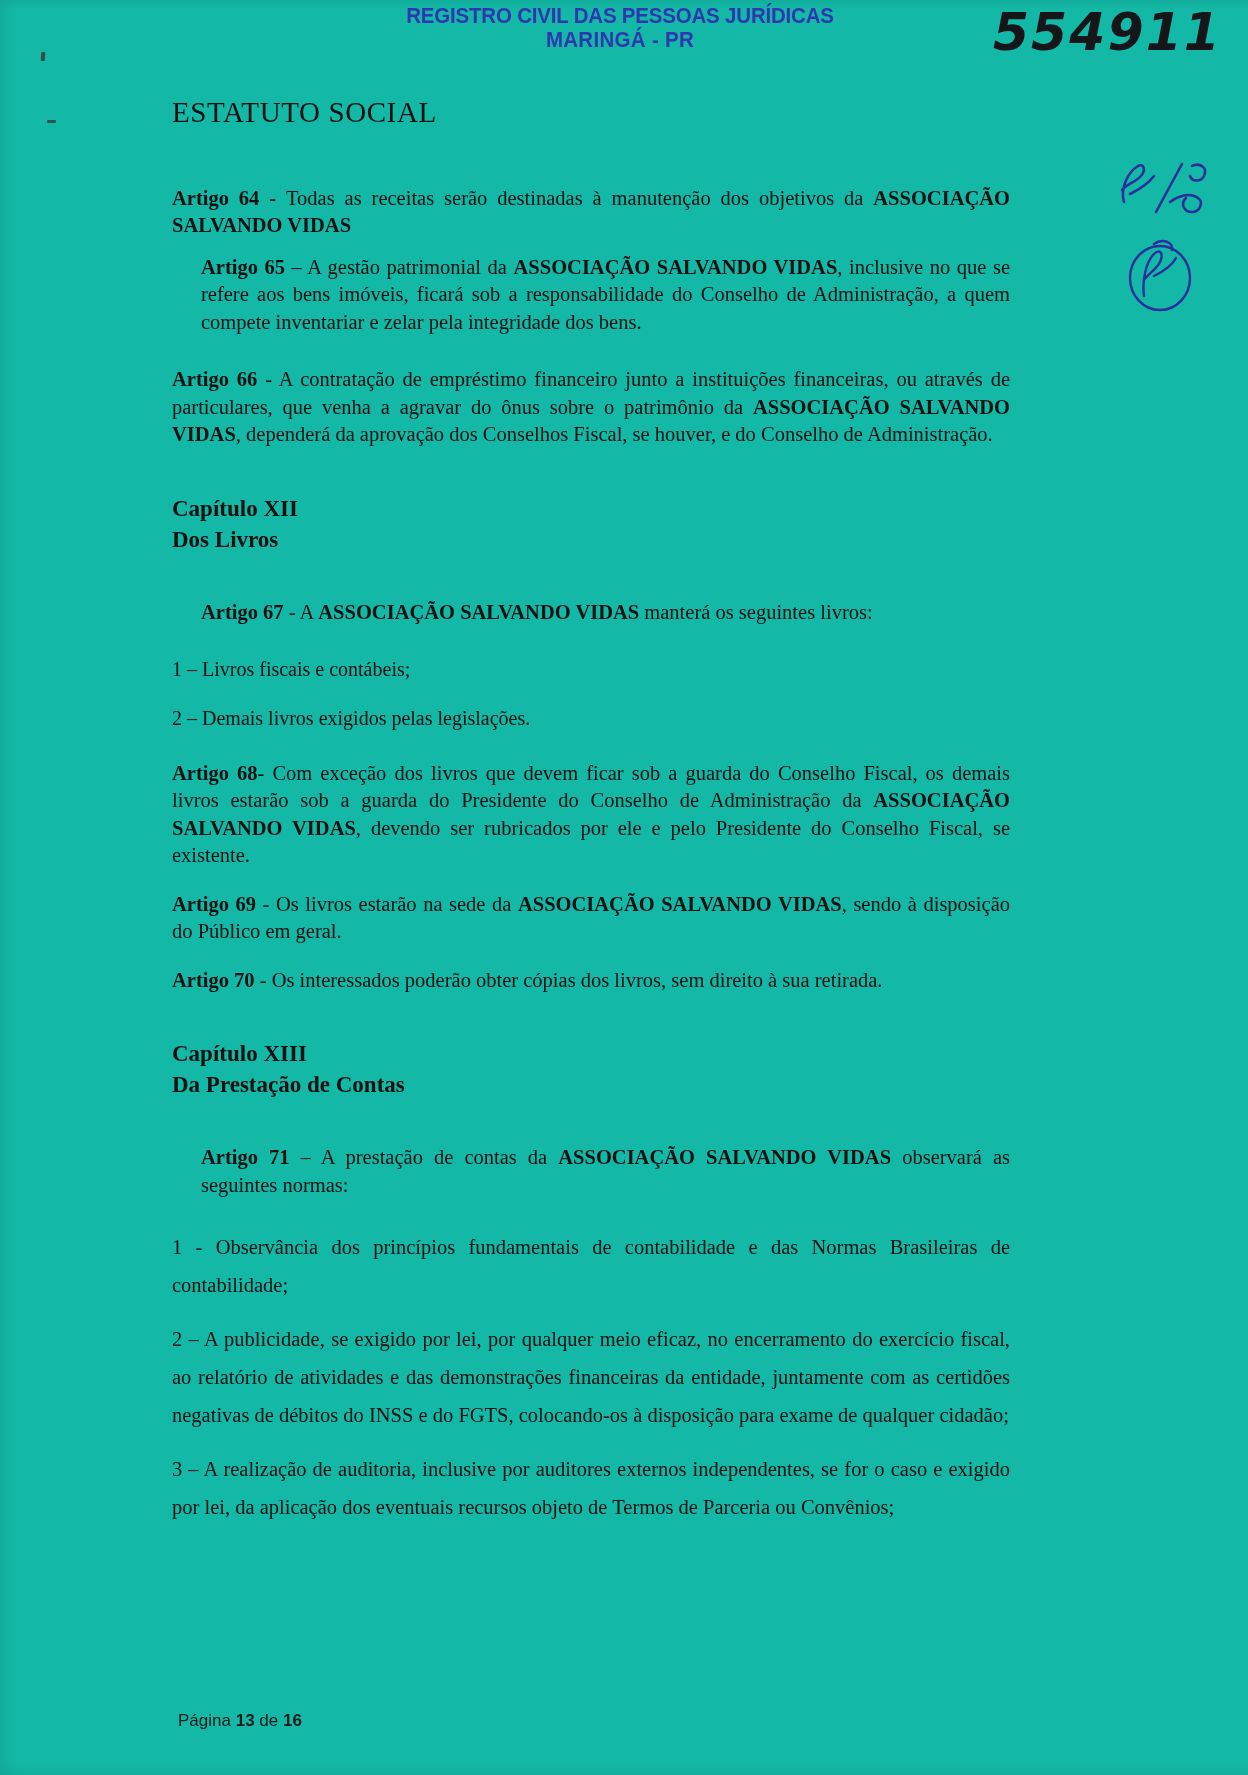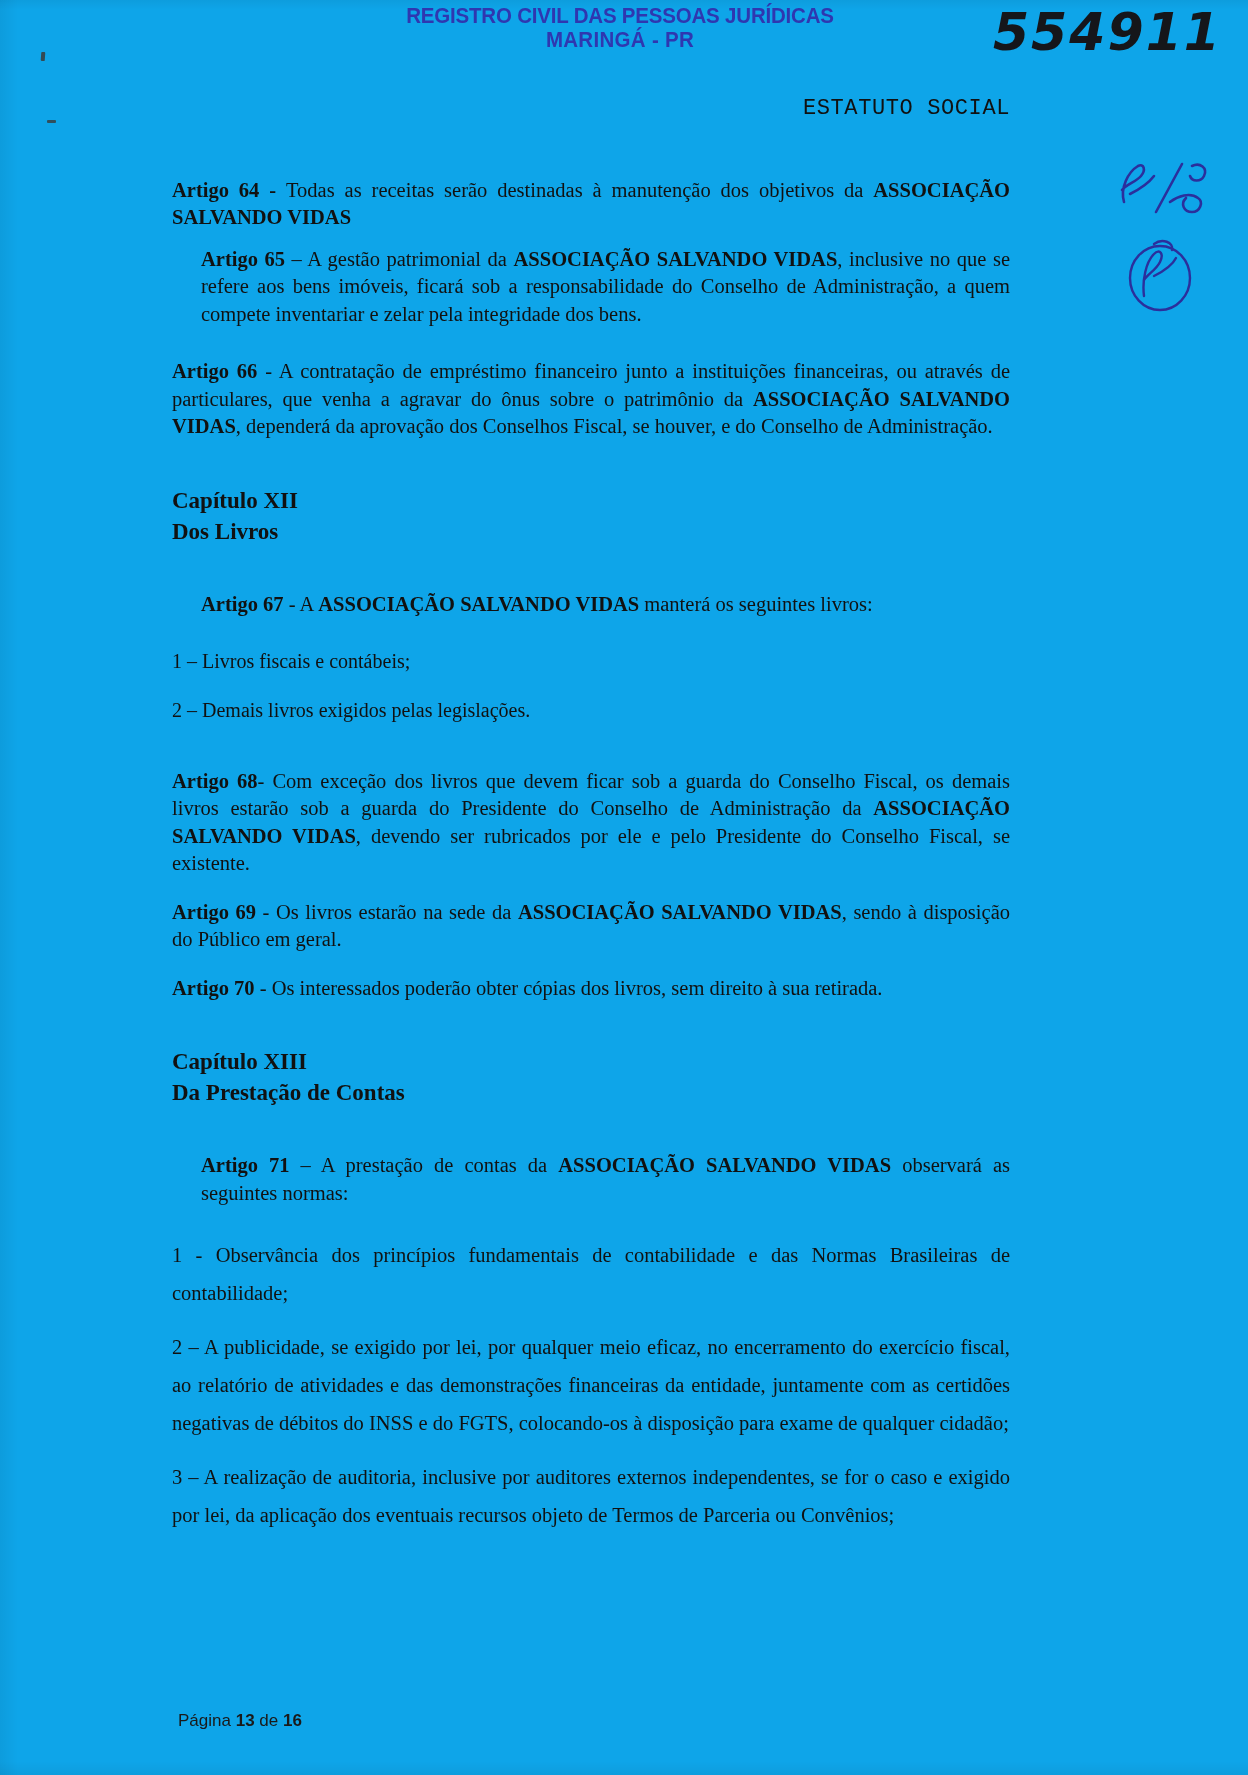--- a/index.html
+++ b/index.html
@@ -11,21 +11,21 @@
   body {
     font-family: "Liberation Serif", "DejaVu Serif", serif;
     color: #111111;
   }
 
   .page {
     position: relative;
     width: 1248px;
     height: 1775px;
     margin: 0 auto;
-    background: #0ea5e9;
+    background: #14b8a6;
     overflow: hidden;
   }
 
   
   .scan-edge-left {
     position: absolute;
     left: 0; top: 0;
     width: 18px; height: 100%;
     background: linear-gradient(to right, rgba(0,0,0,0.055), rgba(0,0,0,0));
     pointer-events: none;
@@ -107,26 +107,26 @@
 
   
   .doc {
     position: absolute;
     left: 172px;
     top: 96px;
     width: 838px;
   }
 
   .doc-title {
-    text-align: right;
-    font-size: 22px;
+    text-align: left;
+    font-size: 29px;
     letter-spacing: 0.6px;
     margin: 0 0 56px 0;
     font-weight: normal;
-    font-family: Liberation Mono, monospace;
+    font-family: Liberation Serif, serif;
   }
 
   p.para {
     margin: 0 0 21px 0;
     font-size: 20.5px;
     line-height: 1.34;
     text-align: justify;
     text-justify: inter-word;
   }
   p.para.tight { margin-bottom: 14px; }
@@ -224,21 +224,21 @@
     <div class="chapter">
       <span>Capítulo XII</span>
       <span class="sub">Dos Livros</span>
     </div>
 
     <p class="para loose">
       <b>Artigo 67 </b><span>- A </span><b>ASSOCIAÇÃO SALVANDO VIDAS</b><span> manterá os seguintes livros:</span>
     </p>
 
     <p class="list-item">1 – Livros fiscais e contábeis;</p>
-    <p class="list-item" style="margin-bottom:44px;">2 – Demais livros exigidos pelas legislações.</p>
+    <p class="list-item" style="margin-bottom:28px;">2 – Demais livros exigidos pelas legislações.</p>
 
     <p class="para">
       <b>Artigo 68</b><span>- Com exceção dos livros que devem ficar sob a guarda do Conselho Fiscal, os demais livros estarão sob a guarda do Presidente do Conselho de Administração da </span><b>ASSOCIAÇÃO SALVANDO VIDAS</b><span>, devendo ser rubricados por ele e pelo Presidente do Conselho Fiscal, se existente.</span>
     </p>
 
     <p class="para">
       <b>Artigo 69 </b><span>- Os livros estarão na sede da </span><b>ASSOCIAÇÃO SALVANDO VIDAS</b><span>, sendo à disposição do Público em geral.</span>
     </p>
 
     <p class="para noindent">

